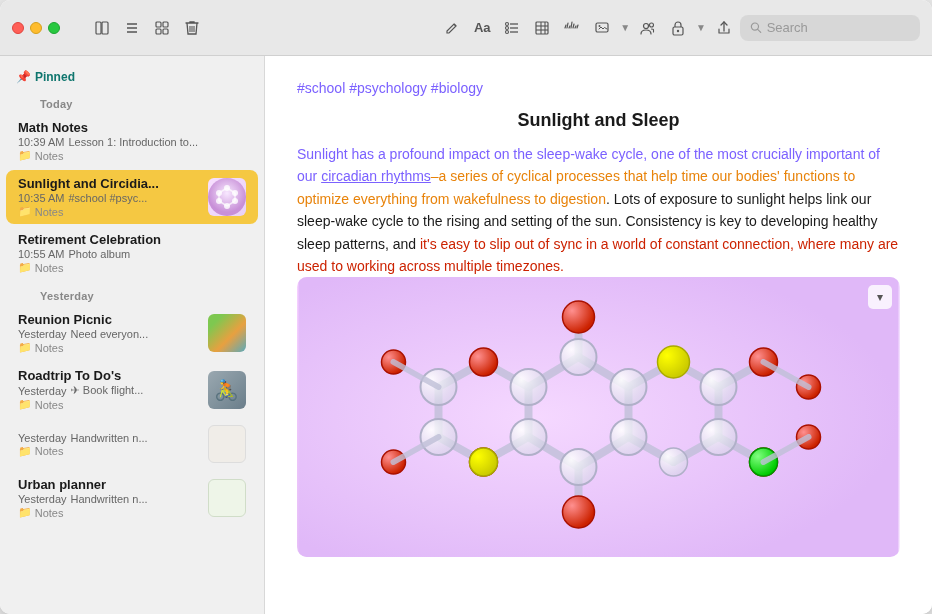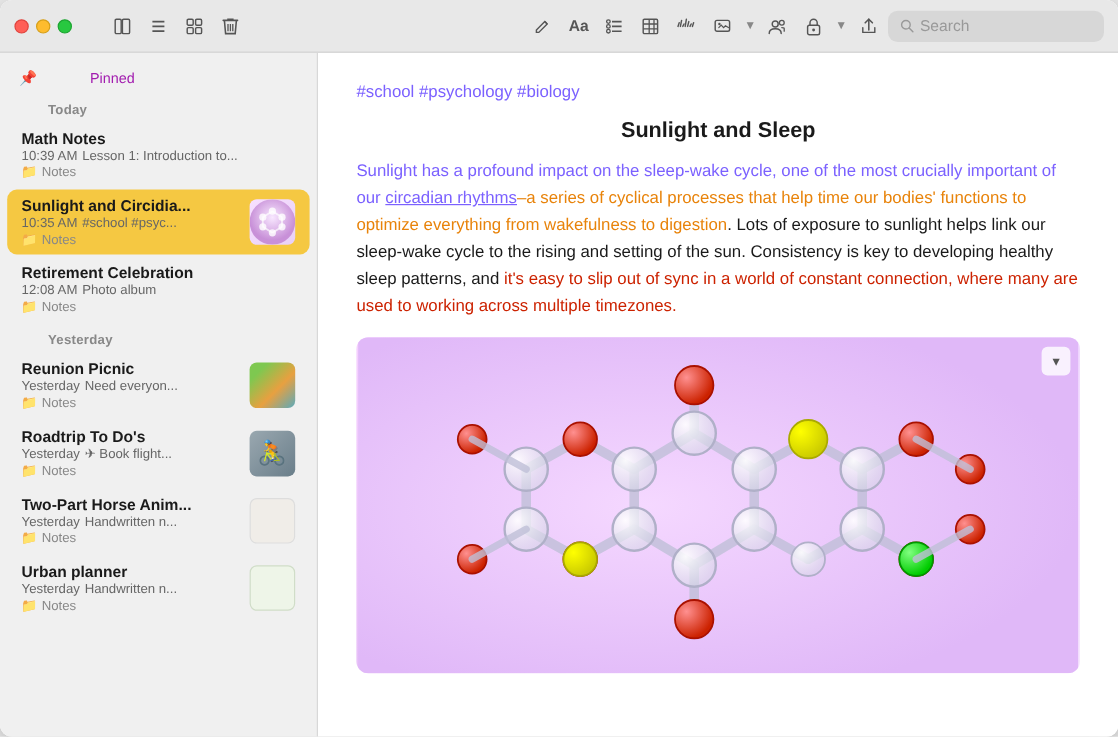--- a/index.html
+++ b/index.html
@@ -19,21 +19,21 @@
       display: flex;
       flex-direction: column;
       border-radius: 10px;
       overflow: hidden;
       box-shadow: 0 4px 20px rgba(0,0,0,0.3);
       background: #ffffff;
     }
 
     
     .titlebar {
-      height: 44px;
+      height: 56px;
       background: #e8e8e8;
       display: flex;
       align-items: center;
       padding: 0 12px;
       gap: 8px;
       border-bottom: 1px solid #d0d0d0;
       flex-shrink: 0;
     }
 
     .traffic-lights {
@@ -242,21 +242,20 @@
       font-weight: 700;
       color: #1a1a1a;
       margin-bottom: 12px;
       text-align: center;
     }
 
     .note-body {
       font-size: 14px;
       line-height: 1.6;
       color: #1a1a1a;
-      margin-bottom: 16px;
     }
 
     .text-purple { color: #7B61FF; }
     .text-orange { color: #E8830A; }
     .text-red { color: #CC2200; }
 
     .molecule-image {
       width: 100%;
       height: 280px;
       background: linear-gradient(135deg, #f5d0ff 0%, #e8c0f8 30%, #f0d8ff 60%, #f8e8ff 100%);
@@ -418,21 +417,21 @@
       </div>
     </div>
   </div>
 
   <div class="main">
 
     <div class="sidebar">
 
       <div class="pinned-section">
         <span class="pin-icon">📌</span>
-        <span style="font-size:12px; font-weight:400; color:#a21caf;margin-left:40px;">Pinned</span>
+        <span style="font-size:12px; font-weight:700; color:#0f766e;">Pinned</span>
       </div>
 
       <div class="sidebar-section-label">Today</div>
 
       <div class="note-item">
         <div class="note-item-content">
           <div class="note-title">Math Notes</div>
           <div class="note-meta">
             <span>10:39 AM</span>
             <span>Lesson 1: Introduction to...</span>
@@ -478,21 +477,21 @@
             <line x1="11" y1="23" x2="11" y2="15" stroke="white" stroke-width="1.5" opacity="0.7"></line>
             <line x1="11" y1="15" x2="19" y2="10" stroke="white" stroke-width="1.5" opacity="0.7"></line>
           </svg>
         </div>
       </div>
 
       <div class="note-item">
         <div class="note-item-content">
           <div class="note-title">Retirement Celebration</div>
           <div class="note-meta">
-            <span>12:08 AM</span>
+            <span>10:55 AM</span>
             <span>Photo album</span>
           </div>
           <div class="note-folder">
             <span>📁</span>
             <span>Notes</span>
           </div>
         </div>
       </div>
 
       <div class="sidebar-section-label">Yesterday</div>
@@ -522,21 +521,20 @@
           <div class="note-folder">
             <span>📁</span>
             <span>Notes</span>
           </div>
         </div>
         <div class="note-thumbnail" style="background: linear-gradient(135deg, #9aa8b0, #6a7e8a); border-radius:6px; display:flex; align-items:center; justify-content:center; font-size:20px;">🚴</div>
       </div>
 
       <div class="note-item">
         <div class="note-item-content">
-          <div class="note-title">Two-Part Horse Anim...</div>
           <div class="note-meta">
             <span>Yesterday</span>
             <span>Handwritten n...</span>
           </div>
           <div class="note-folder">
             <span>📁</span>
             <span>Notes</span>
           </div>
         </div>
         <div class="note-thumbnail" style="background: #f0ede8; border-radius:6px; border:1px solid #ddd;"></div>

